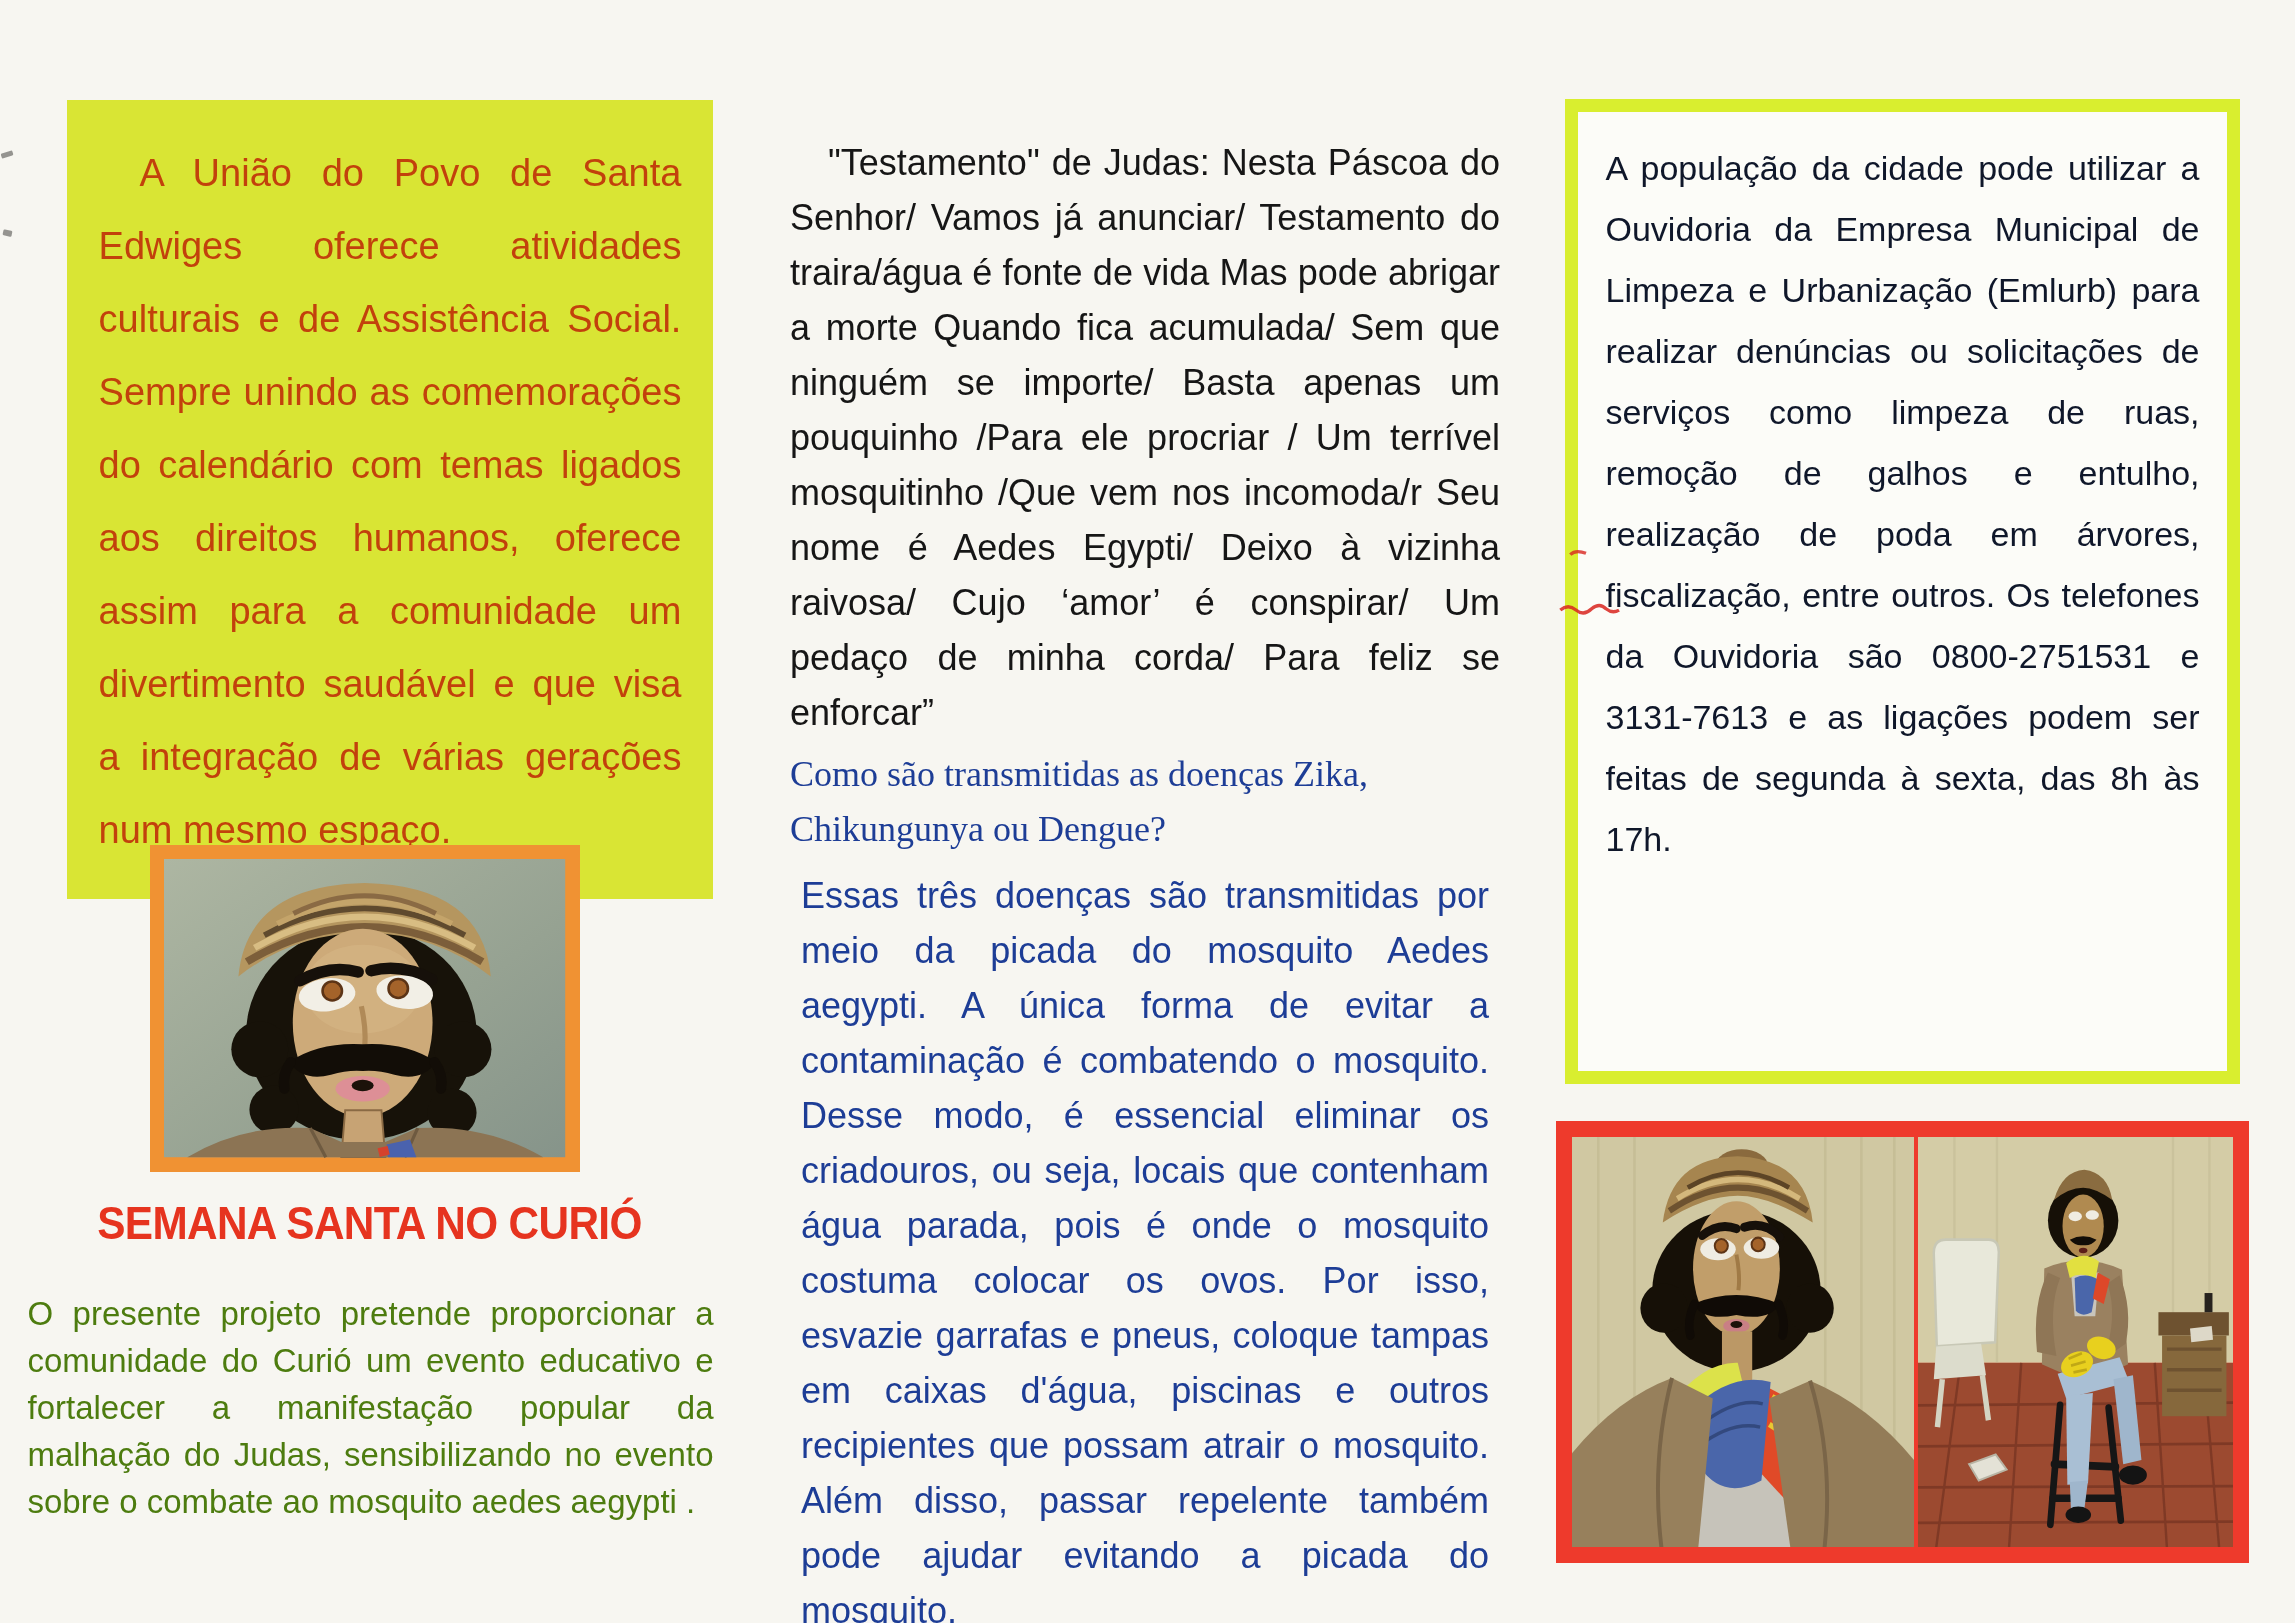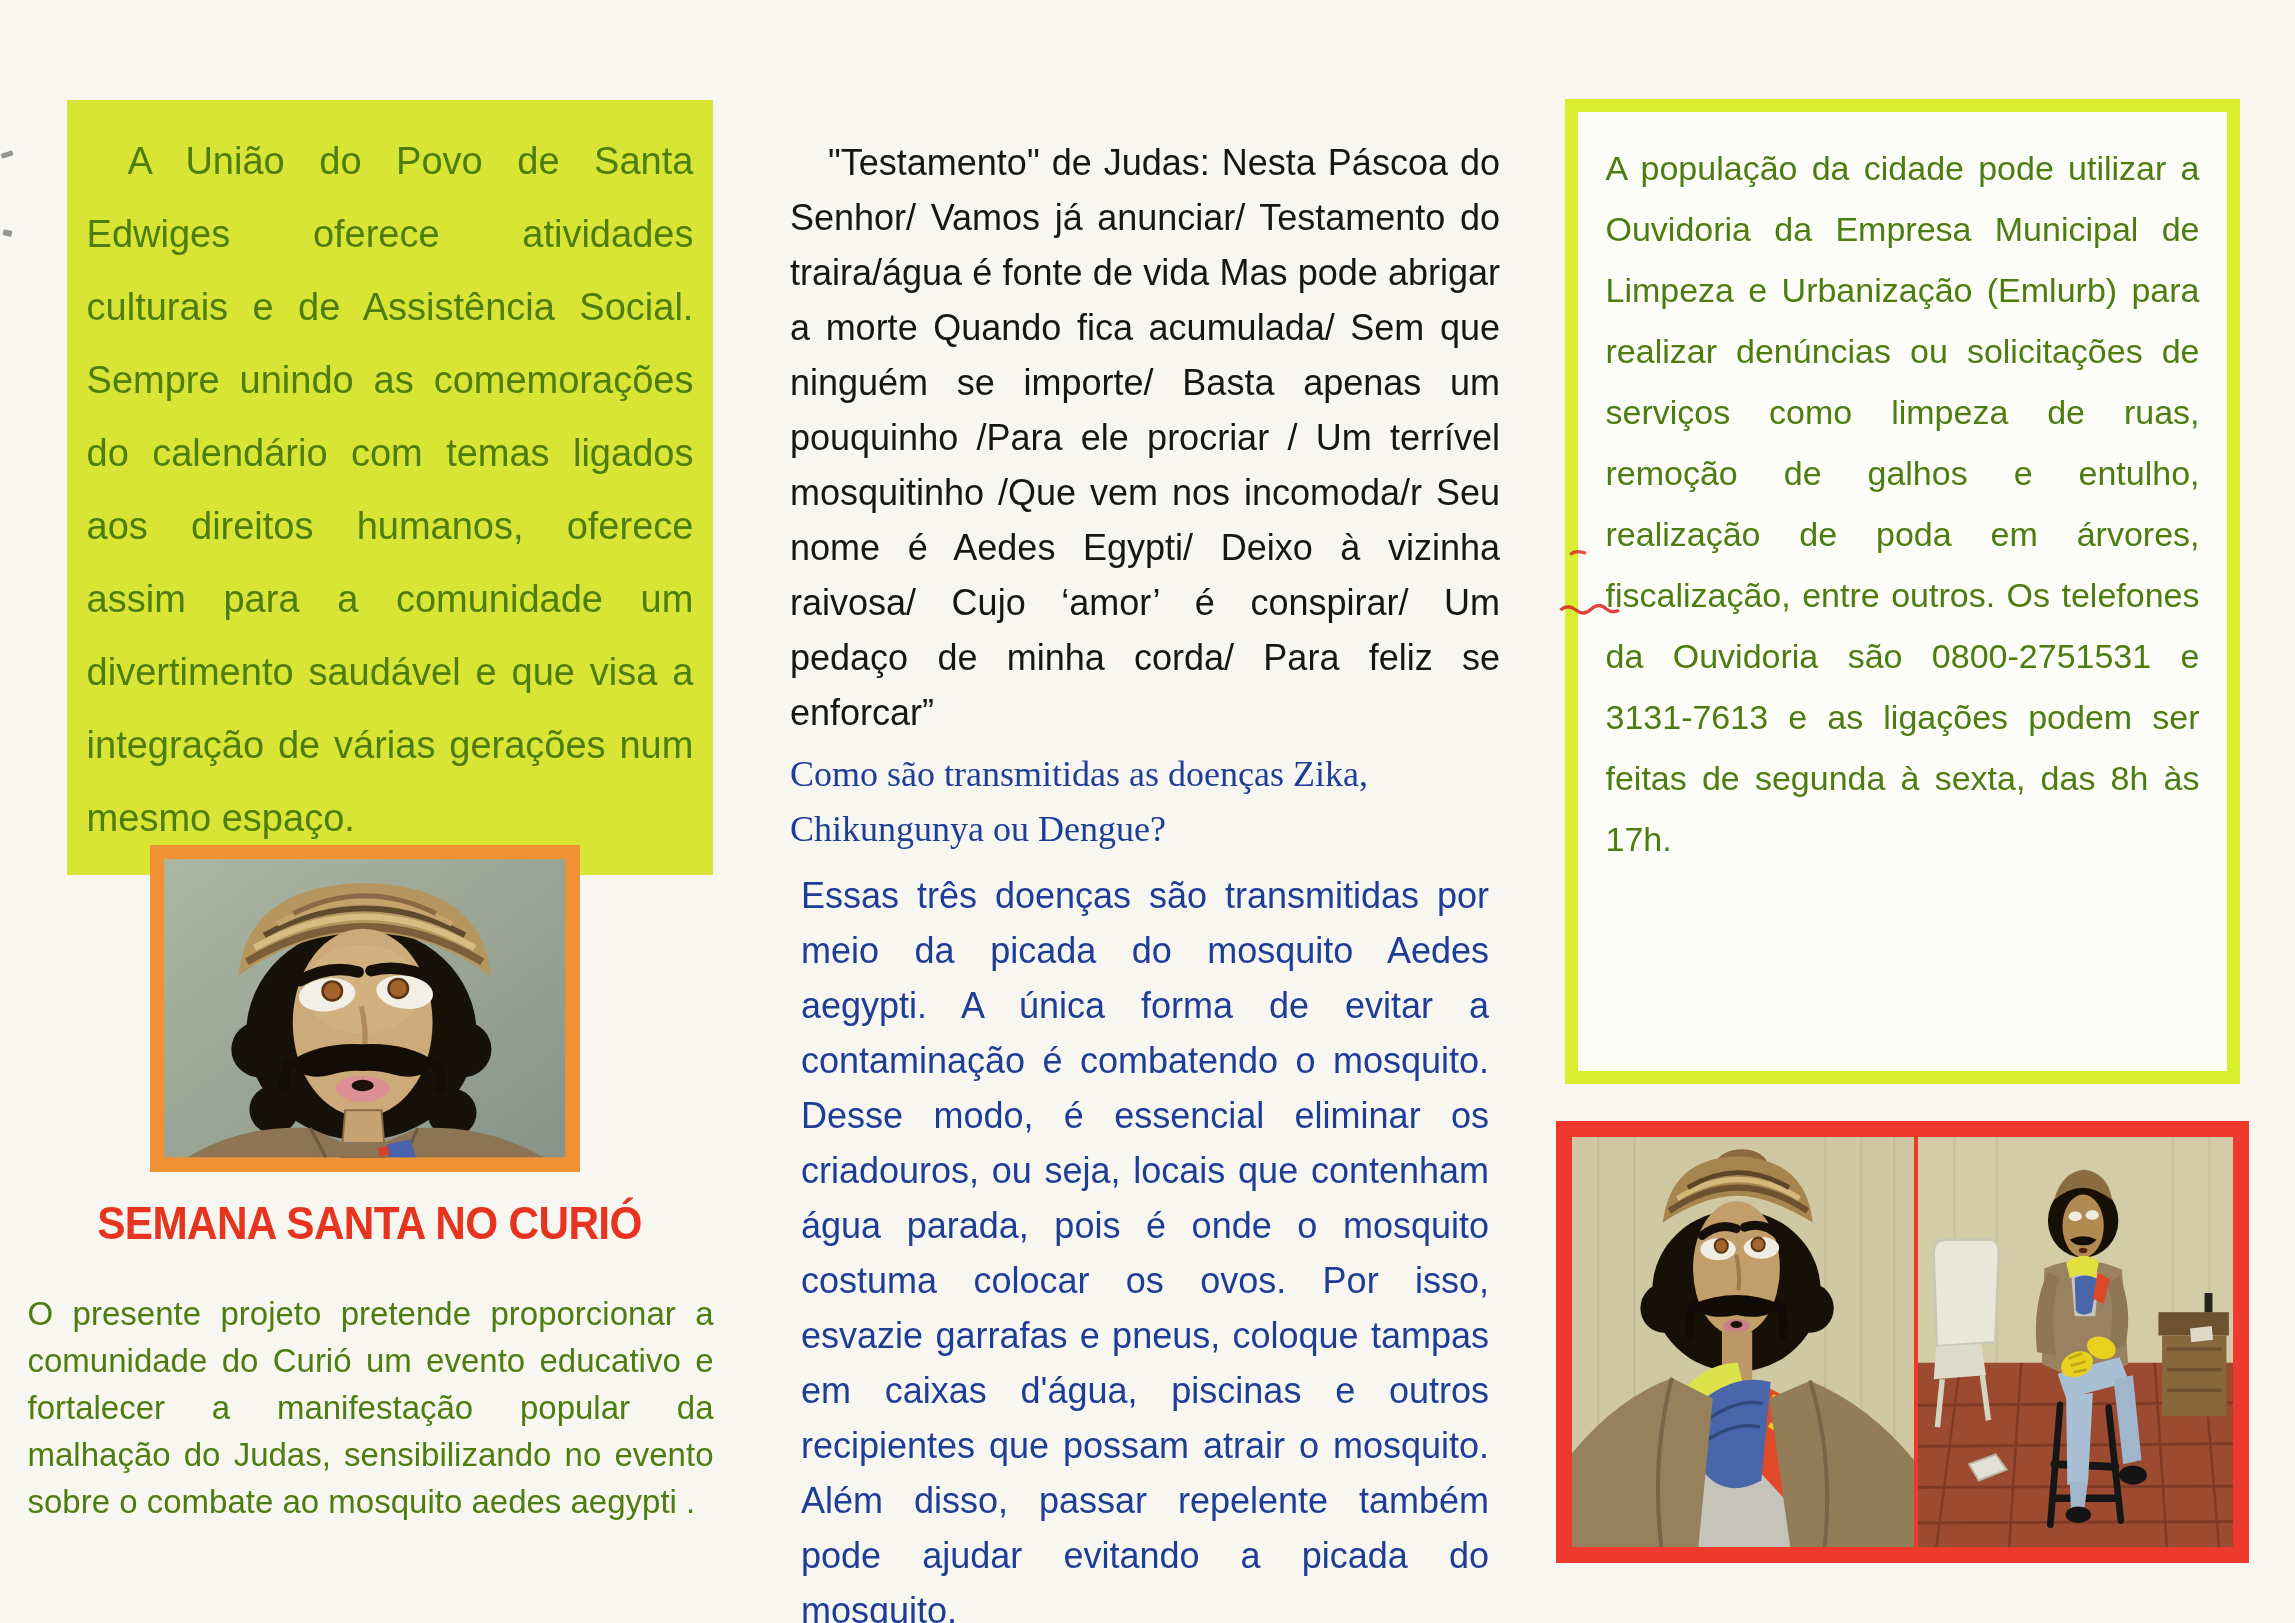--- a/index.html
+++ b/index.html
@@ -20,26 +20,26 @@
   .intro-box {
     position: absolute;
     left: 67px; top: 100px;
     width: 646px;
     min-height: 675px;
     background: #d9e534;
     box-sizing: border-box;
     padding: 25px 19.6px 19.6px 19.6px;
   }
   .intro-box p {
-    margin: 0;
+    margin: 12px;
     font-size: 38px;
     line-height: 73px;
     text-align: justify;
     text-indent: 41px;
-    color: #4d7c0f;
+    color: #c2410c;
   }
 
   .photo-orange {
     position: absolute;
     left: 150px; top: 845px;
     width: 430px; height: 327px;
     background: #f09233;
     box-sizing: border-box;
     padding: 14.4px;
   }
@@ -106,21 +106,21 @@
     box-sizing: border-box;
     border: 13px solid #d9ee2f;
     background: #fcfcf8;
     padding: 26px 27.5px;
   }
   .ouvidoria-box p {
     margin: 0;
     font-size: 34px;
     line-height: 61px;
     text-align: justify;
-    color: #4d7c0f;
+    color: #0f172a;
   }
   .ouvidoria-box p.second { text-indent: 30px; }
 
   .pen-mark { position: absolute; }
 
   .photo-red {
     position: absolute;
     left: 1556px; top: 1121px;
     width: 693px; height: 442px;
     background: #ee3a2c;

